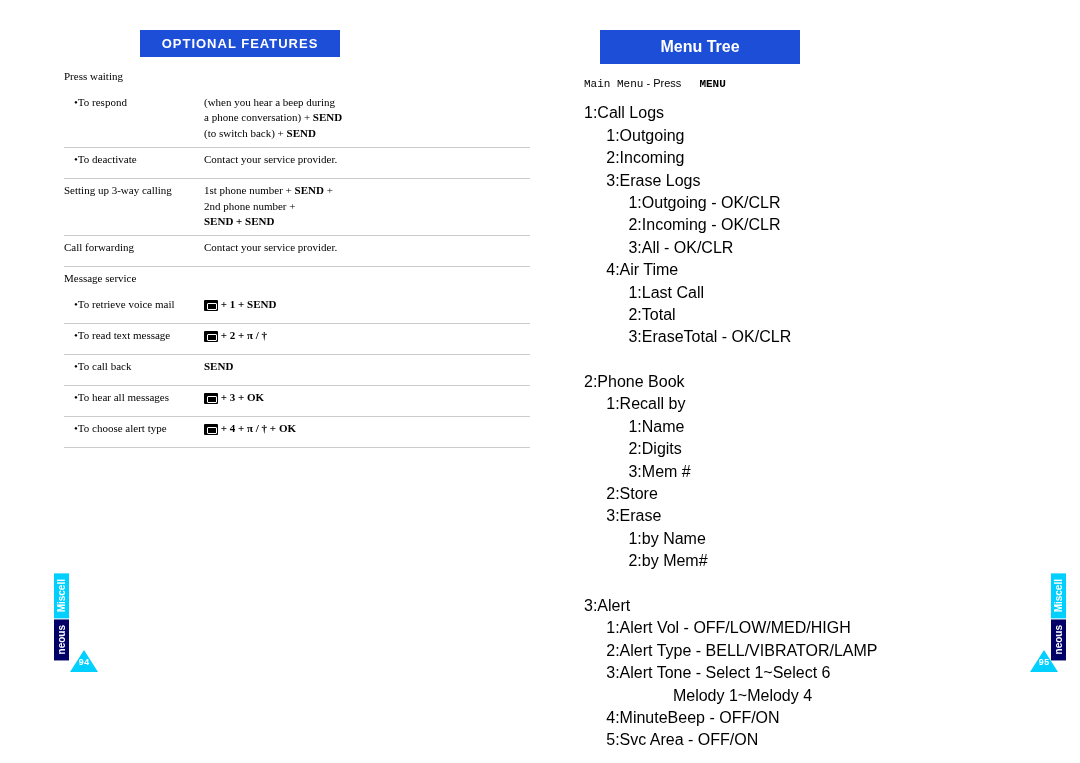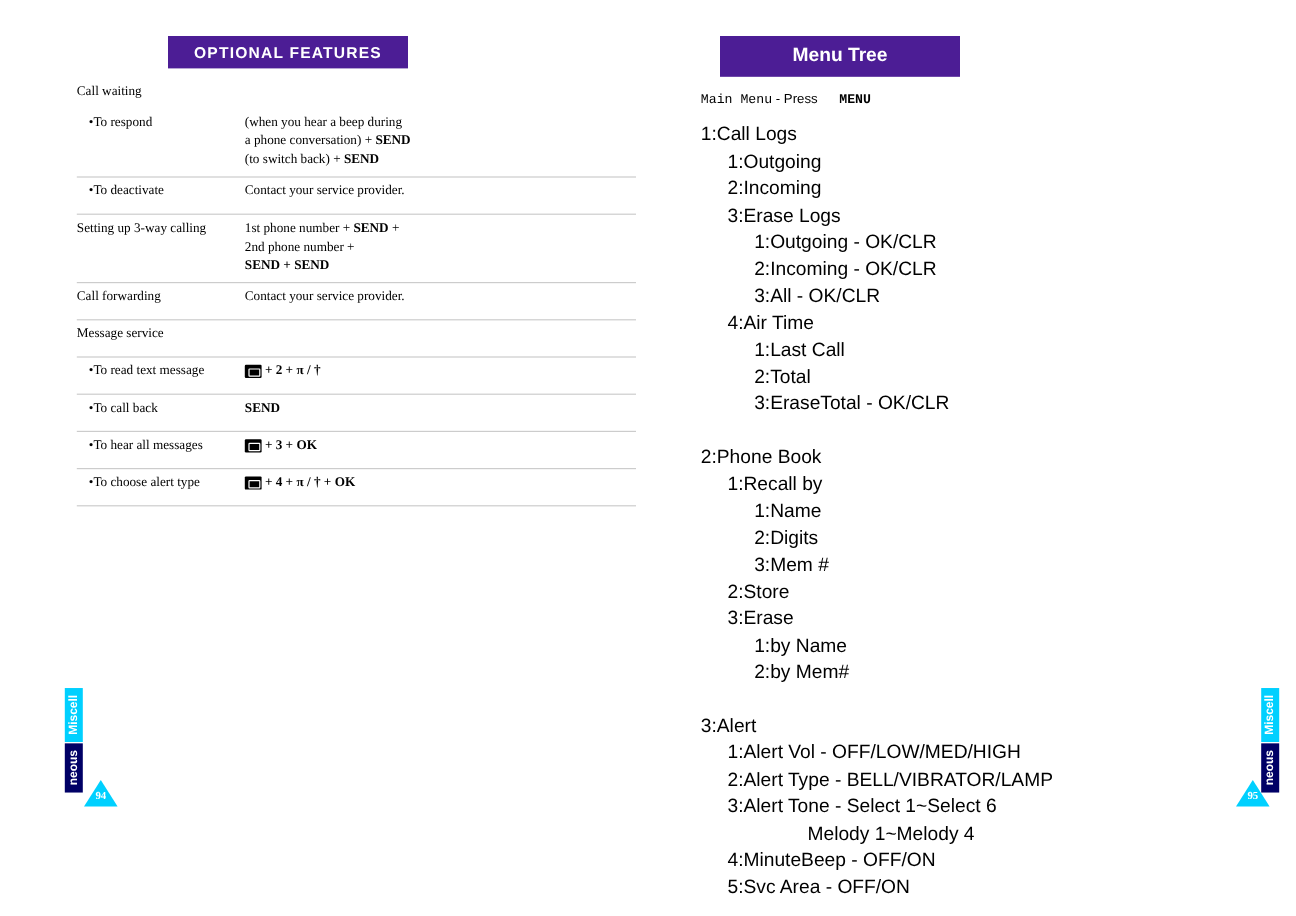--- a/index.html
+++ b/index.html
@@ -13,21 +13,21 @@
   .page {
     position: absolute;
     top: 30px;
     width: 480px;
     height: 680px;
   }
   .page-left { left: 60px; }
   .page-right { left: 580px; }
 
   .header-bar {
-    background: #4c1d95;
+    background: #1d4ed8;
     color: #ffffff;
     text-align: center;
     font-weight: bold;
     padding: 6px 0;
     margin-bottom: 12px;
   }
   .header-bar.small {
     width: 200px;
     margin-left: 80px;
     font-size: 13px;
@@ -125,35 +125,35 @@
     position: relative;
   }
   .tri span {
     position: absolute;
     left: -7px; top: 8px;
     width: 14px;
     text-align: center;
     font-size: 9px;
     font-weight: bold;
     color: #ffffff;
-    font-family: Liberation Serif, serif;
+    font-family: Liberation Mono, monospace;
   }
 
   
 </style>
 </head>
 <body>
 
 <div class="page page-left">
   <div class="header-bar small">OPTIONAL FEATURES</div>
 
   <div class="content">
 
     <div class="row">
-        <div class="c1">Call waiting</div>
+        <div class="c1">Press waiting</div>
       </div>
 
     <div class="row">
       <div class="c1 bullet">•To respond</div>
       <div class="c2">
         <span>(when you hear a beep during</span><br>
         <span>a phone conversation) + </span><b>SEND</b><br>
         <span>(to switch back) + </span><b>SEND</b>
       </div>
     </div>
@@ -178,20 +178,24 @@
     <div class="row">
       <div class="c1">Call forwarding</div>
       <div class="c2">Contact your service provider.</div>
     </div>
     <hr class="sep">
 
     <div class="row">
         <div class="c1">Message service</div>
       </div>
 
+    <div class="row">
+      <div class="c1 bullet">•To retrieve voice mail</div>
+      <div class="c2"><span class="key-icon"></span><b> + 1 + SEND</b></div>
+    </div>
     <hr class="sep">
 
     <div class="row">
       <div class="c1 bullet">•To read text message</div>
       <div class="c2"><span class="key-icon"></span><b> + 2 + π / †</b></div>
     </div>
     <hr class="sep">
 
     <div class="row">
       <div class="c1 bullet">•To call back</div>

